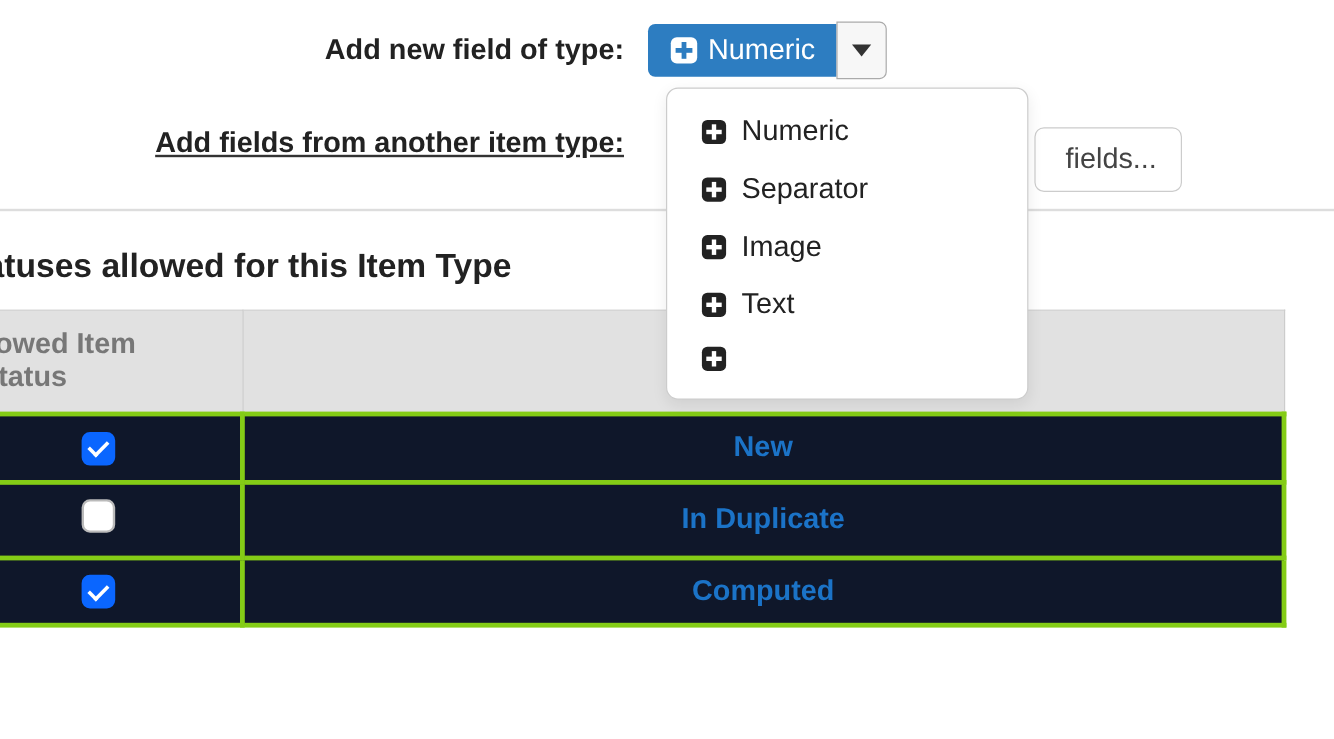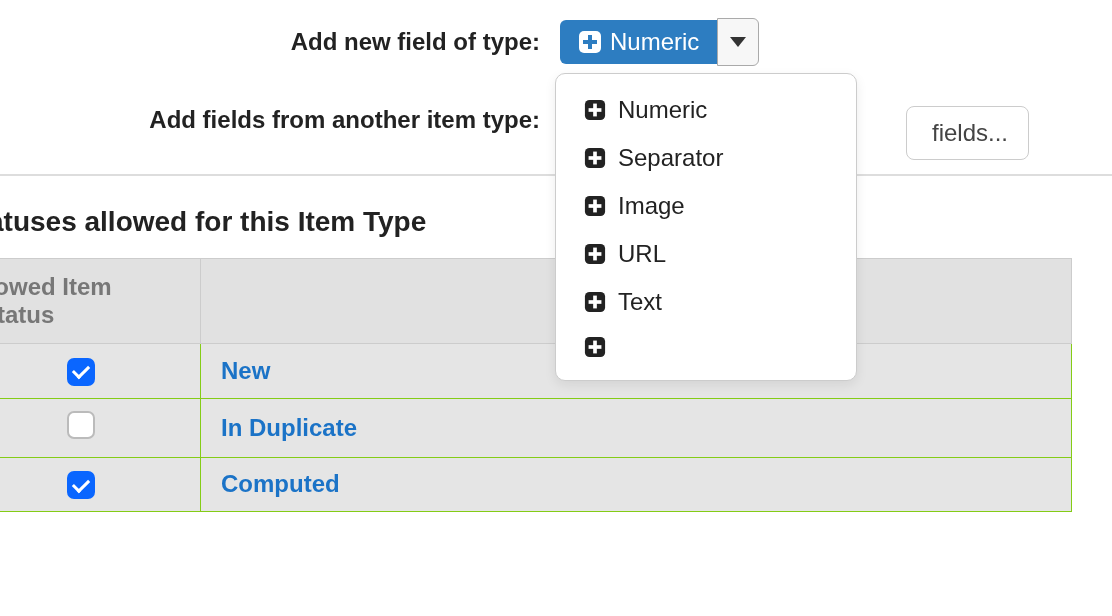--- a/index.html
+++ b/index.html
@@ -17,21 +17,20 @@
       display: flex;
       align-items: center;
       margin-bottom: 40px;
       gap: 20px;
     }
     .form-label {
       font-weight: 700;
       color: #222;
       text-align: right;
       flex: 0 0 520px;
-      margin-left: 20px;
     }
     .form-controls {
       display: flex;
       align-items: center;
     }
     .btn-primary {
       display: inline-flex;
       align-items: center;
       background: #2d7dc1;
       color: #fff;
@@ -118,22 +117,23 @@
       background: #e1e1e1;
       color: #777;
       font-weight: 700;
       font-size: 24px;
       padding: 14px 20px;
       text-align: left;
       border: 1px solid #ccc;
     }
     .table td {
       padding: 12px 20px;
-      border: 1px solid #84cc16;
-      background: #e5e5e5;
+      border: 4px solid #84cc16;
+      background: #0f172a;
+      text-align: center;
     }
     .status-link {
       color: #1b73c7;
       font-weight: 700;
       text-decoration: none;
       cursor: pointer;
     }
     .checkbox {
       width: 28px;
       height: 28px;
@@ -153,24 +153,24 @@
       content: "";
       width: 7px;
       height: 13px;
       border: solid #fff;
       border-width: 0 3px 3px 0;
       transform: rotate(45deg);
       margin-top: -3px;
     }
     .col-check { width: 240px; text-align: center; }
     .top-section { padding-top: 18px; }
-    .import-wrap { position: relative; }
+    .import-wrap { position: relative; text-decoration: underline; }
     .import-btn {
       position: absolute;
-      left: 906px;
+      left: 862px;
       top: 0;
       white-space: nowrap;
       padding-left: 25px;
     }
   </style>
 </head>
 <body>
 
 <div class="top-section">
   <div class="form-row">
@@ -261,30 +261,20 @@
     <span>Image</span>
   </div>
   <div class="dropdown-item">
     <span class="plus-black">
         <svg width="22" height="22" viewBox="0 0 24 24">
           <rect x="1" y="1" width="22" height="22" rx="5" fill="#222"></rect>
           <rect x="10" y="5" width="4" height="14" fill="#fff"></rect>
           <rect x="5" y="10" width="14" height="4" fill="#fff"></rect>
         </svg>
       </span>
-    <span>URL</span>
-  </div>
-  <div class="dropdown-item">
-    <span class="plus-black">
-        <svg width="22" height="22" viewBox="0 0 24 24">
-          <rect x="1" y="1" width="22" height="22" rx="5" fill="#222"></rect>
-          <rect x="10" y="5" width="4" height="14" fill="#fff"></rect>
-          <rect x="5" y="10" width="14" height="4" fill="#fff"></rect>
-        </svg>
-      </span>
     <span>Text</span>
   </div>
   <div class="dropdown-item">
     <span class="plus-black">
         <svg width="22" height="22" viewBox="0 0 24 24">
           <rect x="1" y="1" width="22" height="22" rx="5" fill="#222"></rect>
           <rect x="10" y="5" width="4" height="14" fill="#fff"></rect>
           <rect x="5" y="10" width="14" height="4" fill="#fff"></rect>
         </svg>
       </span>

